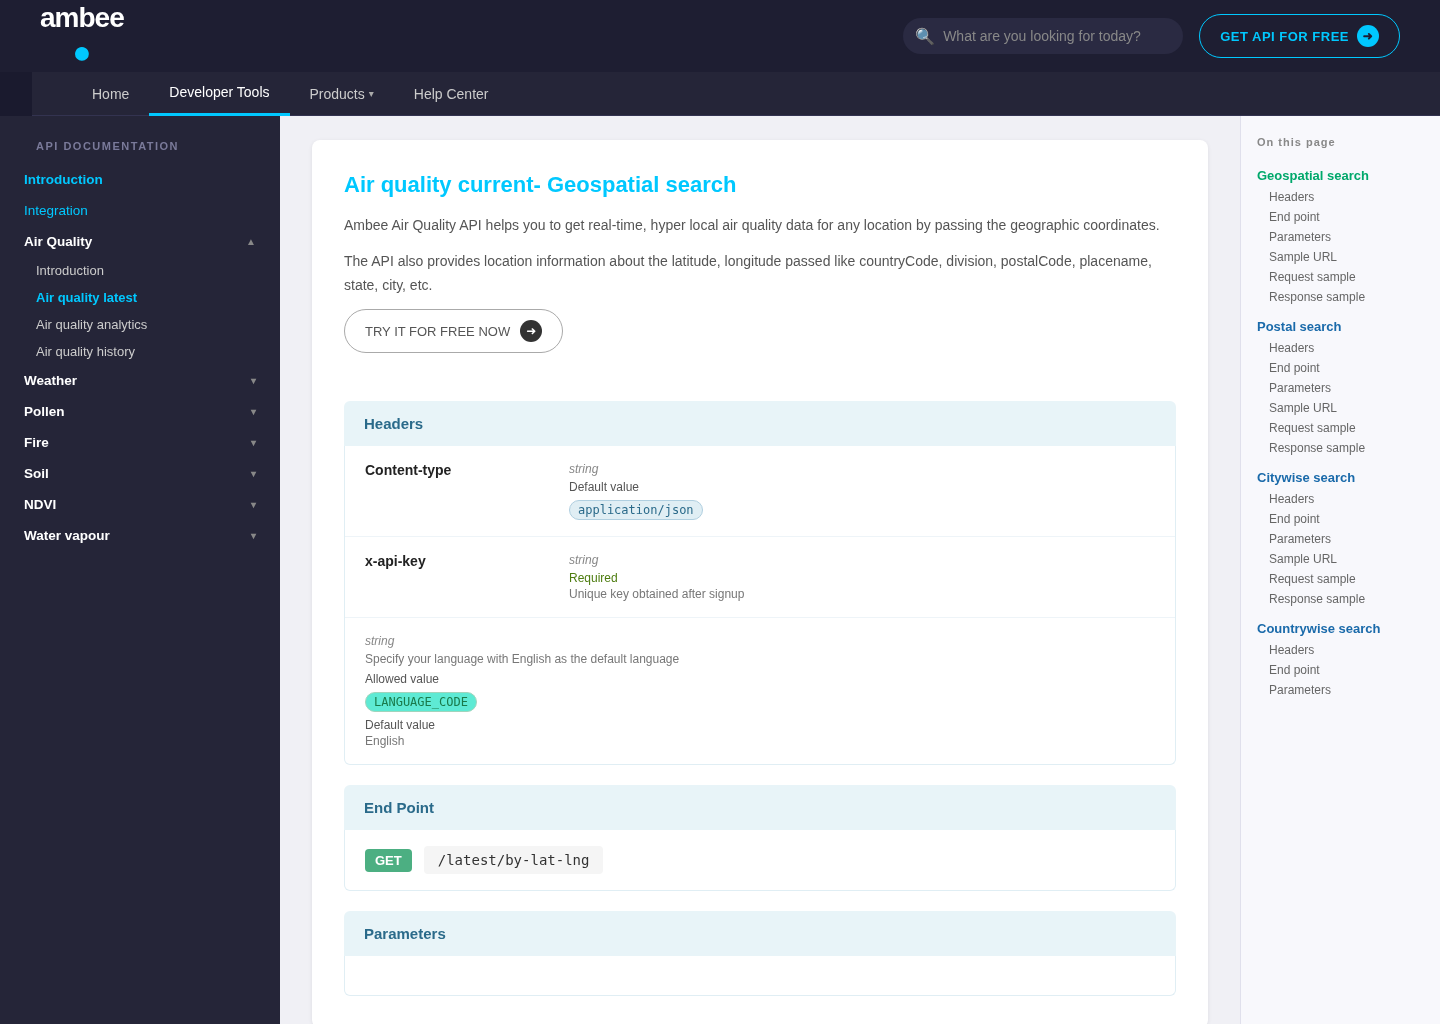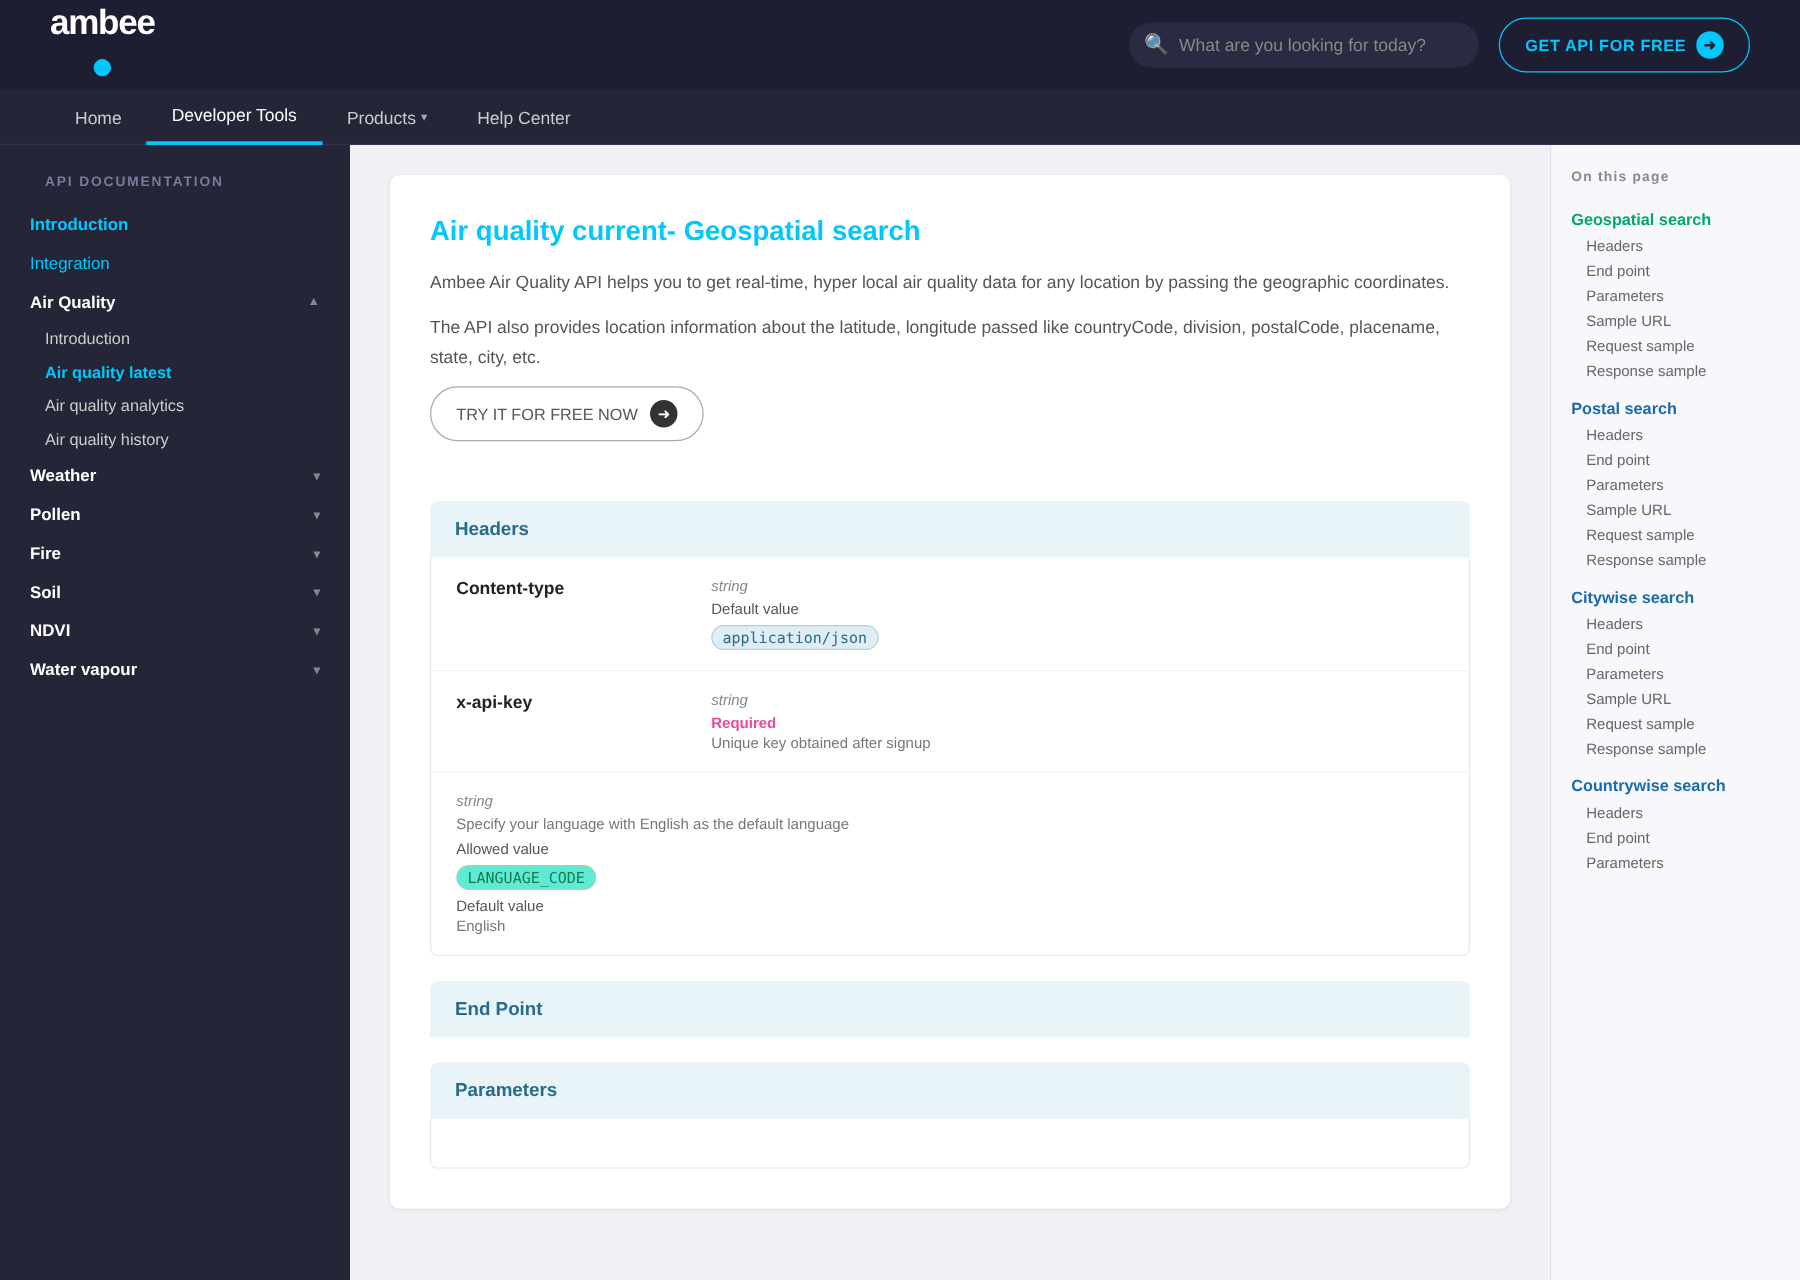--- a/index.html
+++ b/index.html
@@ -12,21 +12,21 @@
     .logo-dot { color: #00c8ff; font-size: 32px; }
     .header-right { display: flex; align-items: center; gap: 16px; }
     .search-wrap { position: relative; display: flex; align-items: center; }
     .search-icon-el { position: absolute; left: 12px; color: #888; font-size: 16px; }
     .search-input { background: #2a2a42; border: none; border-radius: 24px; padding: 10px 20px 10px 40px; color: #aaa; font-size: 14px; width: 280px; outline: none; }
     .search-input::placeholder { color: #888; }
     .get-api-btn { background: #1e1e32; border: 1.5px solid #00c8ff; color: #00c8ff; border-radius: 24px; padding: 10px 20px; font-size: 13px; font-weight: 600; cursor: pointer; display: flex; align-items: center; gap: 8px; letter-spacing: 0.5px; }
     .get-api-btn .arrow { background: #00c8ff; color: #1e1e32; border-radius: 50%; width: 22px; height: 22px; display: flex; align-items: center; justify-content: center; font-size: 12px; }
 
     
-    .nav { background: #252538; display: flex; align-items: center; padding: 0 40px; height: 44px; border-bottom: 1px solid #333350; }
+    .nav { background: #252538; display: flex; align-items: center; padding: 0 40px; height: 44px; border-bottom: 1px solid #333350; margin-left: 32px; }
     .nav-item { color: #ccc; font-size: 14px; padding: 0 20px; height: 44px; display: flex; align-items: center; cursor: pointer; gap: 4px; }
     .nav-item.active { color: #fff; border-bottom: 3px solid #00c8ff; }
     .nav-item .chevron { font-size: 10px; color: #aaa; }
 
     
     .layout { display: flex; min-height: calc(1024px - 116px); background: #f0f0f5; }
 
     
     .sidebar { width: 280px; background: #252538; padding: 24px 0; flex-shrink: 0; }
     .sidebar-section-title { color: #7a7a9a; font-size: 11px; font-weight: 700; letter-spacing: 1.5px; padding: 0 24px 12px; margin-left: 12px; }
@@ -49,21 +49,21 @@
 
     
     .section-header { background: #e8f4f8; border-radius: 6px 6px 0 0; padding: 14px 20px; font-size: 15px; font-weight: 600; color: #2a6a8a; margin-top: 20px; }
     .section-body { border: 1px solid #e0eef4; border-top: none; border-radius: 0 0 6px 6px; }
     .param-row { padding: 16px 20px; border-bottom: 1px solid #eef4f8; display: flex; gap: 24px; }
     .param-row:last-child { border-bottom: none; }
     .param-name { font-size: 14px; font-weight: 600; color: #222; min-width: 180px; }
     .param-details { flex: 1; }
     .param-type { color: #888; font-size: 12px; margin-bottom: 4px; font-style: italic; }
     .param-label { font-size: 12px; color: #555; margin-bottom: 2px; }
-    .param-required { color: #ec4899; font-weight: 700; font-size: 12px; }
+    .param-required { color: #4d7c0f; font-weight: 400; font-size: 12px; }
     .param-note { color: #777; font-size: 12px; margin-top: 2px; }
     .badge { display: inline-block; background: #e0eef4; border: 1px solid #b0cfe0; border-radius: 10px; padding: 2px 8px; font-size: 12px; color: #2a6a8a; font-family: monospace; margin-top: 4px; }
     .badge.green { background: #5eead4; border-color: #a0d4bc; color: #1a7a4a; }
 
     
     .endpoint-section { margin-top: 20px; }
     .endpoint-header { background: #e8f4f8; border-radius: 6px 6px 0 0; padding: 14px 20px; font-size: 15px; font-weight: 600; color: #2a6a8a; }
     .endpoint-body { border: 1px solid #e0eef4; border-top: none; border-radius: 0 0 6px 6px; padding: 16px 20px; display: flex; align-items: center; gap: 12px; }
     .get-badge { background: #4caf82; color: #fff; border-radius: 4px; padding: 4px 10px; font-size: 13px; font-weight: 700; }
     .endpoint-url { font-family: monospace; font-size: 14px; color: #333; background: #f5f5f5; padding: 6px 14px; border-radius: 4px; }
@@ -196,20 +196,24 @@
               <div class="param-label" style="margin-top:6px;">Default value</div>
               <div class="param-note">English</div>
             </div>
           </div>
         </div>
       </div>
 
       
       <div class="endpoint-section">
         <div class="endpoint-header">End Point</div>
+        <div class="endpoint-body">
+          <span class="get-badge">GET</span>
+          <span class="endpoint-url">/latest/by-lat-lng</span>
+        </div>
       </div>
 
       
       <div style="margin-top:20px;">
         <div class="section-header">Parameters</div>
         <div class="section-body" style="min-height: 40px;"></div>
       </div>
     </div>
   </main>
 

